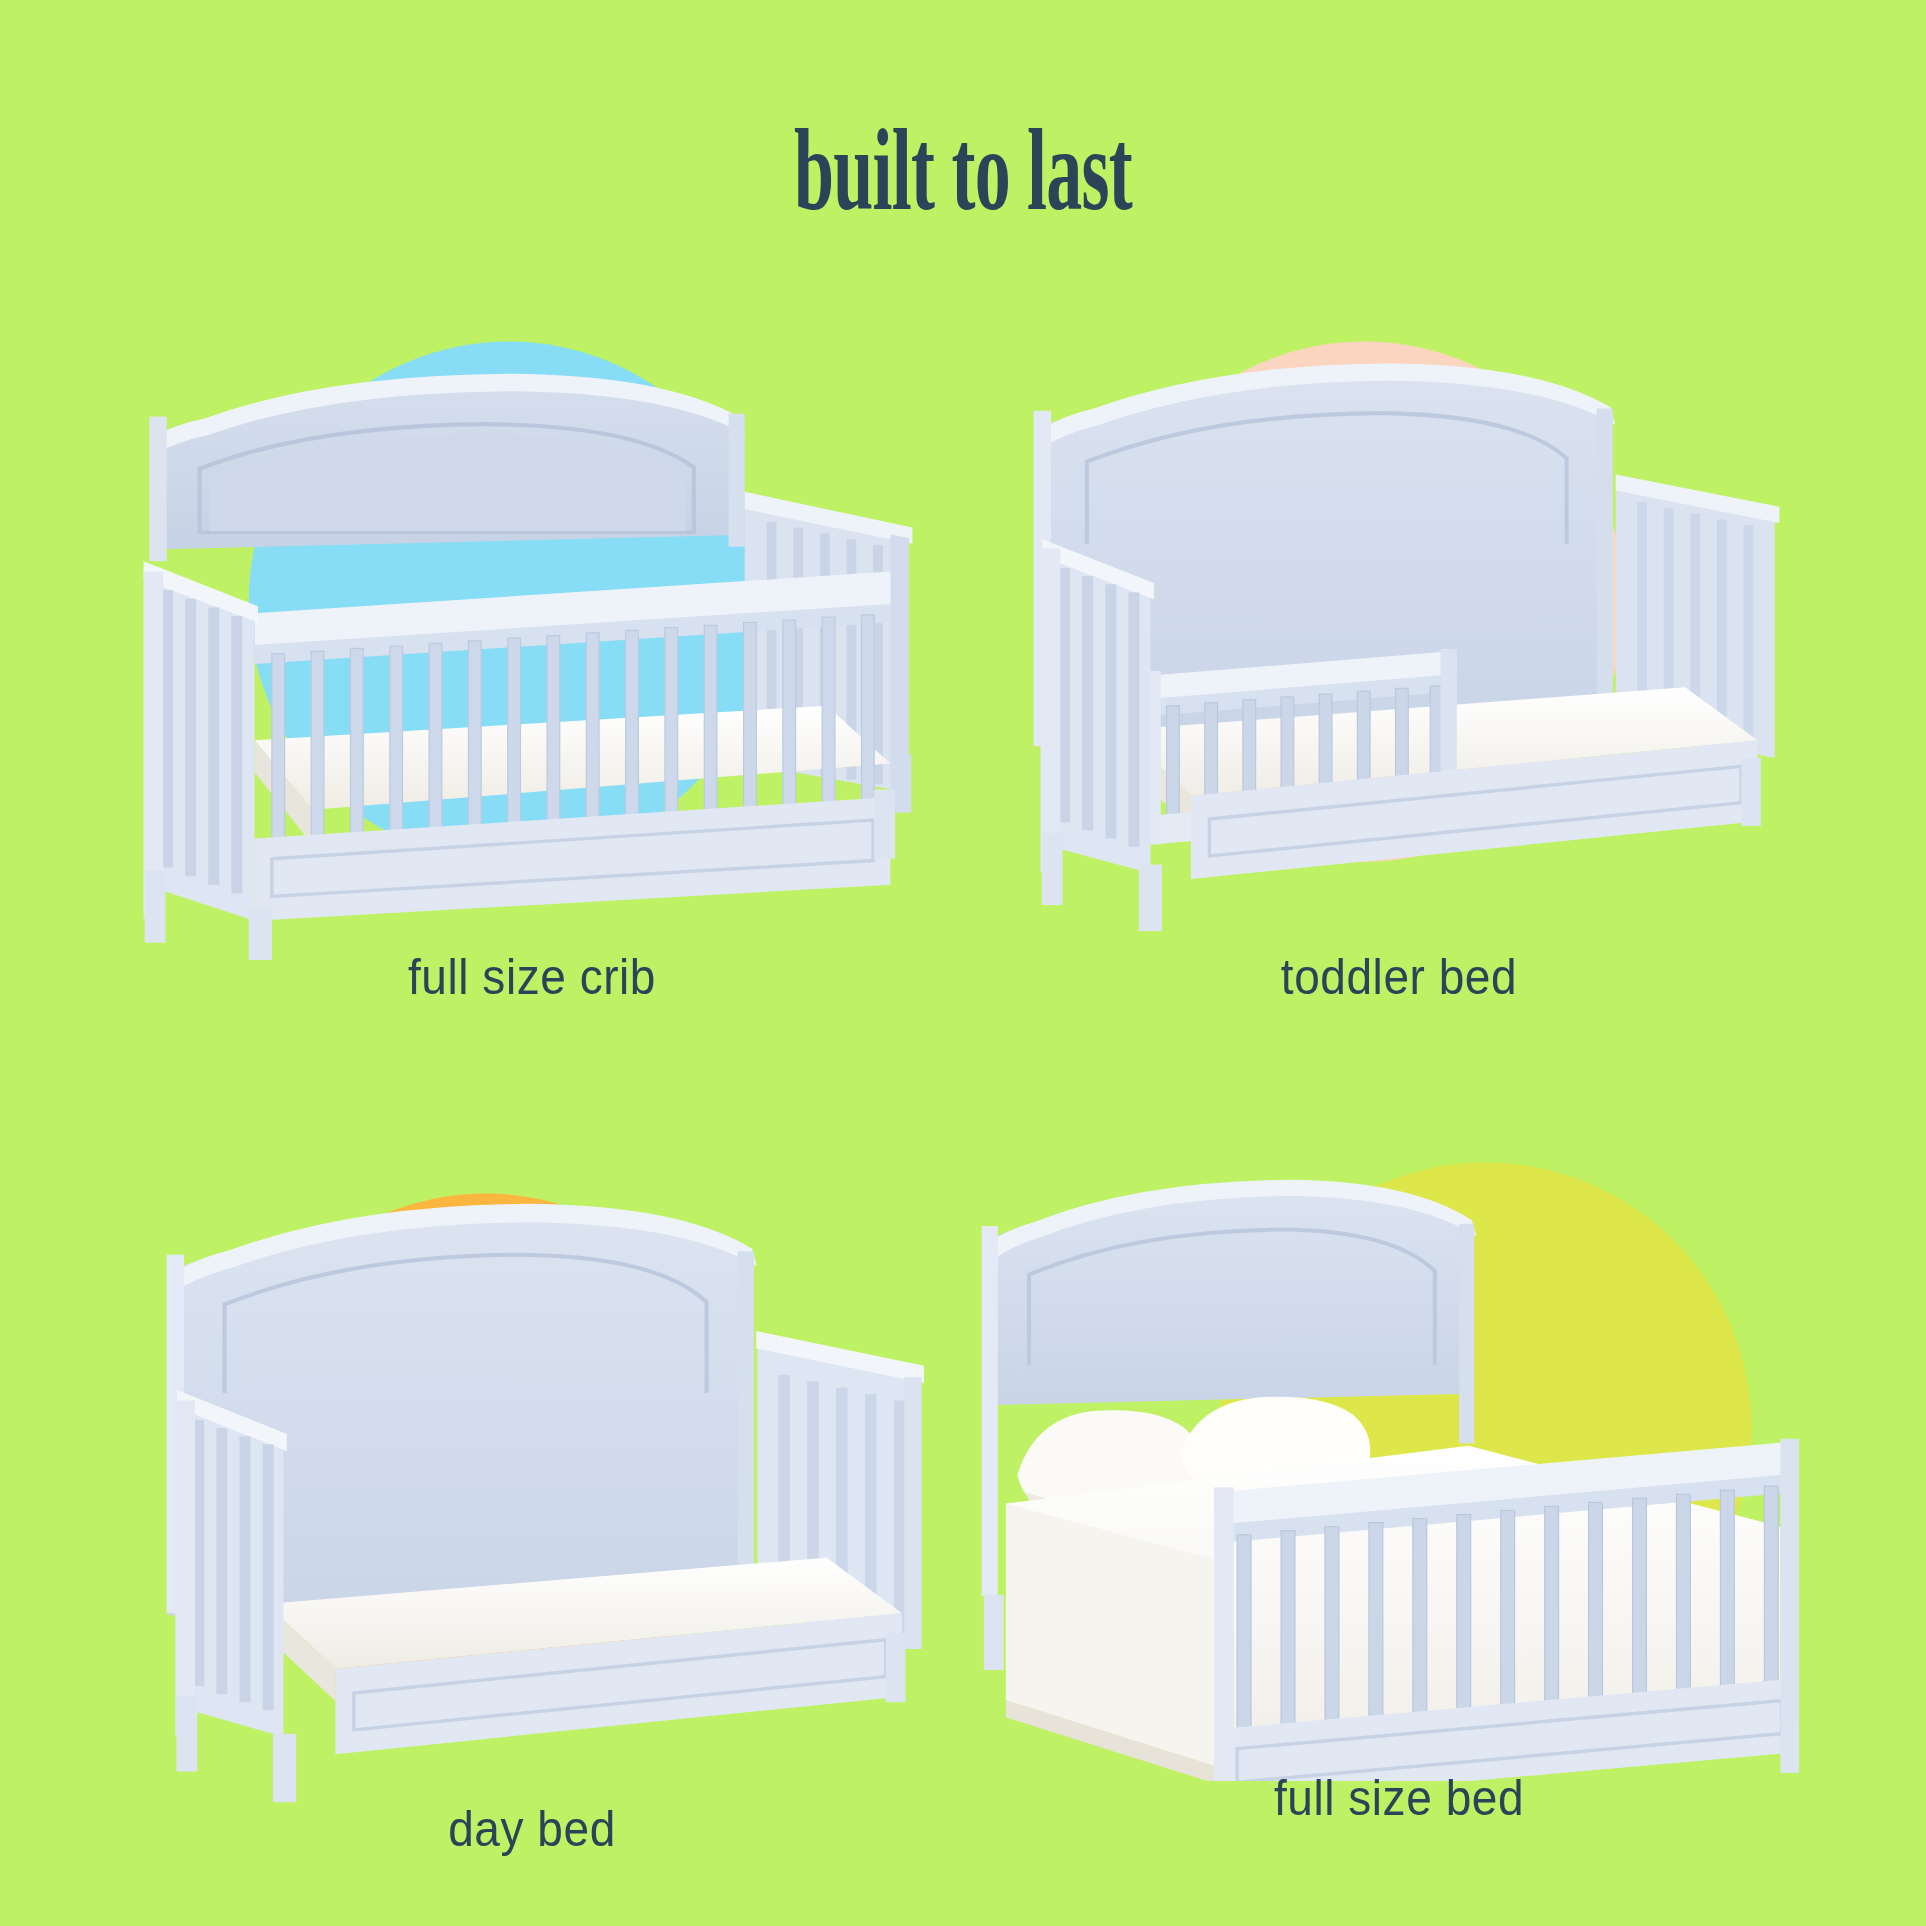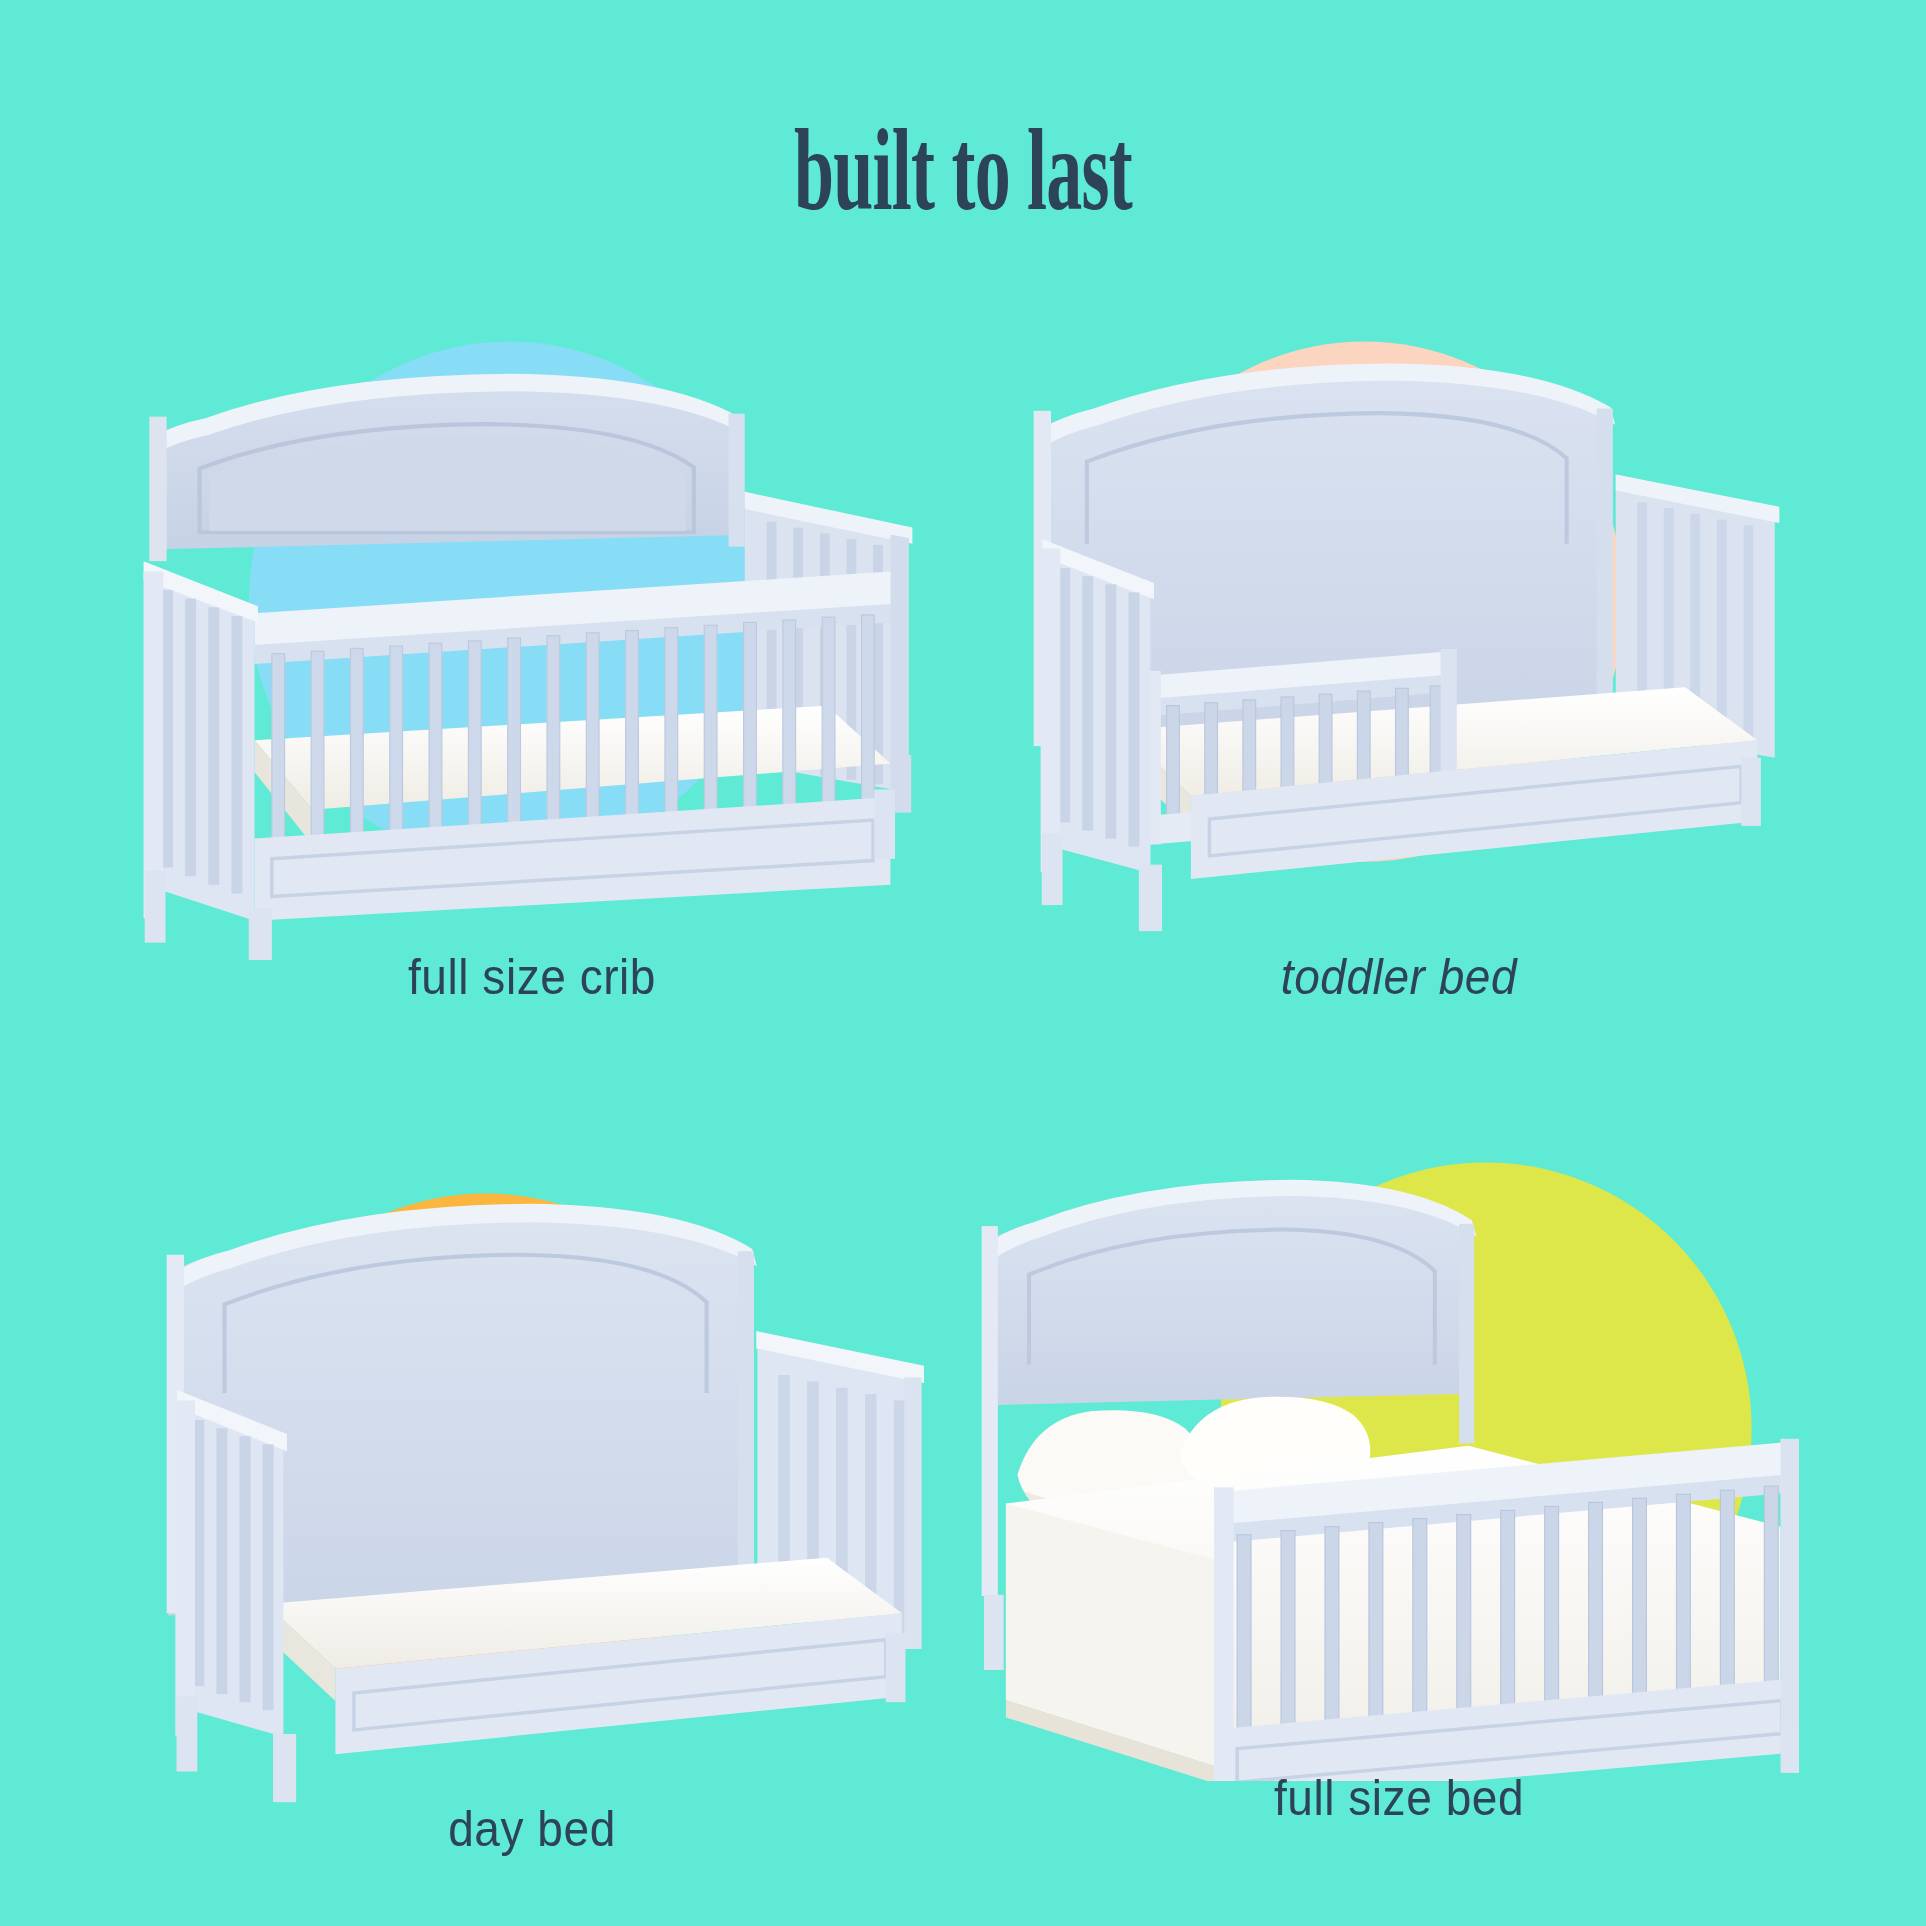--- a/index.html
+++ b/index.html
@@ -10,21 +10,21 @@
     width: 1926px;
     height: 1926px;
     background: #def4fa;
     font-family: "Liberation Sans", sans-serif;
     overflow: hidden;
   }
   .page {
     position: relative;
     width: 1926px;
     height: 1926px;
-    background: #5eead4;
+    background: #bef264;
   }
   .headline {
     position: absolute;
     top: 110px;
     left: 0;
     width: 1926px;
     text-align: center;
     font-family: "Liberation Serif", serif;
     font-weight: bold;
     font-size: 116px;
@@ -41,21 +41,21 @@
     left: 0;
     width: 1648px;
     height: 1618px;
   }
   .cell {
     position: absolute;
     width: 902px;
     height: 745px;
   }
   .cell-0 { left: 81px;  top: 0px; }
-  .cell-1 { left: 948px; top: 0px; font-style: italic; }
+  .cell-1 { left: 948px; top: 0px; }
   .cell-2 { left: 81px;  top: 852px; }
   .cell-3 { left: 948px; top: 821px; }
 
   .art {
     position: absolute;
     left: 0;
     top: 0;
     width: 902px;
     height: 659px;
   }

